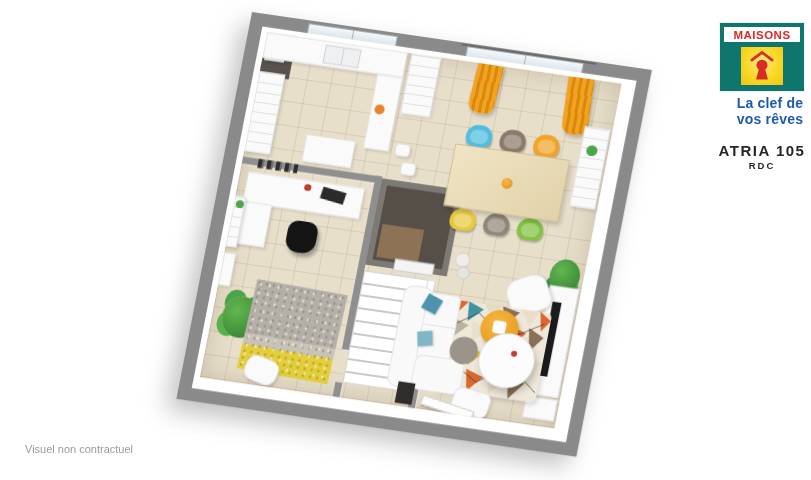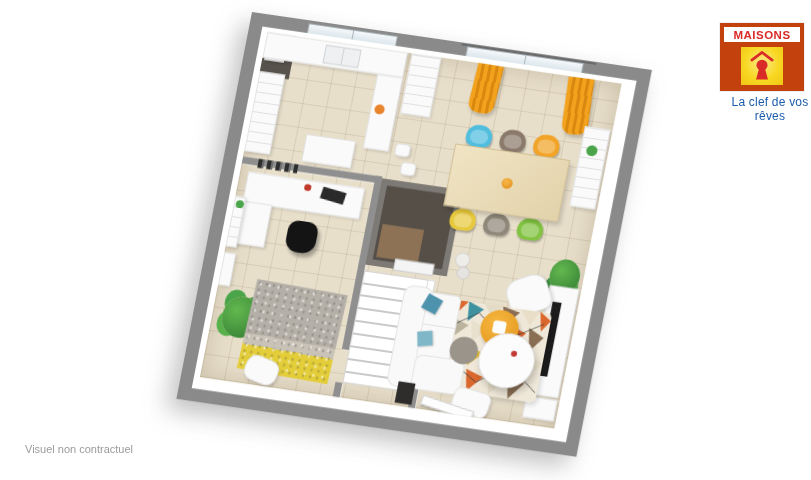--- a/index.html
+++ b/index.html
@@ -99,28 +99,28 @@
   #plant-office{left:10px;top:268px;width:38px;height:42px;
       box-shadow:-8px -14px 0 -8px #4aa449, 10px -10px 0 -9px #3c9140, -12px 8px 0 -8px #57b14b;}
 
   
   #mat{position:absolute;left:196px;top:330px;width:17px;height:22px;background:#2f2d2b;}
   #door{position:absolute;left:222px;top:340px;width:52px;height:8px;background:#fdfdfd;border:1px solid #cccccc;
         transform:rotate(10deg);transform-origin:left center;box-shadow:1px 2px 2px rgba(0,0,0,0.2);}
 
   
   #brand{position:absolute;left:712px;top:23px;width:100px;text-align:center;}
-  #logo{width:84px;margin:0 auto;background:#c2410c;padding:4px;box-sizing:border-box;box-shadow:0 0 0 1px #eef0f3;}
+  #logo{width:84px;margin:0 auto;background:#0f766e;padding:4px;box-sizing:border-box;box-shadow:0 0 0 1px #eef0f3;}
   #logo .band{background:#ffffff;padding:2px 0 1px;font-weight:700;color:#d92b27;font-size:11.5px;letter-spacing:0.5px;}
   #logo .plate-wrap{display:flex;justify-content:center;padding:5px 0 2px;}
   #logo .plate{width:42px;height:38px;background:radial-gradient(circle at 50% 42%,#fce98a 0%,#f8d823 55%,#efc513 100%);
                display:flex;align-items:center;justify-content:center;}
   #logo .script{color:#ffffff;font-family:"DejaVu Serif", serif;font-style:italic;font-weight:700;
                 font-size:15px;letter-spacing:0.5px;padding:2px 0 3px;}
-  #tagline{margin-top:4px;color:#1b5cad;font-size:12px;font-weight:400;letter-spacing:0.2px;margin-left:16px;}
+  #tagline{margin-top:4px;color:#1b5cad;font-size:14px;font-weight:700;letter-spacing:0.2px;margin-left:16px;}
   #model{margin-top:15px;color:#262626;}
   #model .name{font-size:15px;font-weight:700;letter-spacing:1.5px;}
   #model .level{font-size:9.5px;font-weight:700;letter-spacing:2px;margin-top:1px;}
 
   #disclaimer{position:absolute;left:25px;top:443px;color:#9b9b9b;font-size:11px;}
 </style>
 </head>
 <body>
 
 <div id="canvas">
@@ -270,17 +270,21 @@
         <div class="plate">
           <svg width="38" height="34" viewBox="0 0 44 40" xmlns="http://www.w3.org/2000/svg">
             <path d="M10 13 L22 4 L34 13" fill="none" stroke="#d92b27" stroke-width="3.2" stroke-linecap="round"></path>
             <circle cx="22" cy="19" r="6.5" fill="#d92b27"></circle>
             <path d="M18.5 23 L15 36 L29 36 L25.5 23 Z" fill="#d92b27"></path>
           </svg>
         </div>
       </div>
     </div>
     <div id="tagline">La clef de vos rêves</div>
+    <div id="model">
+      <div class="name">ATRIA 105</div>
+      <div class="level">RDC</div>
+    </div>
   </div>
 
   <div id="disclaimer">Visuel non contractuel</div>
 
 </div>
 
 </body></html>

